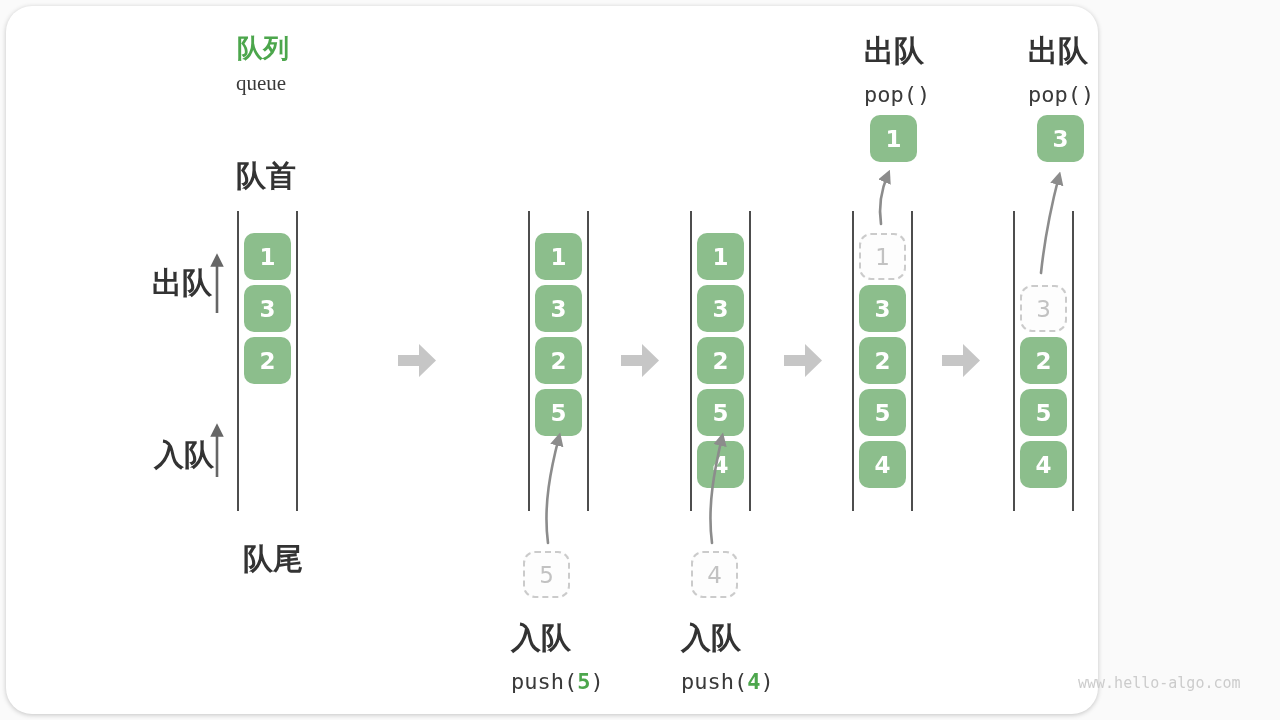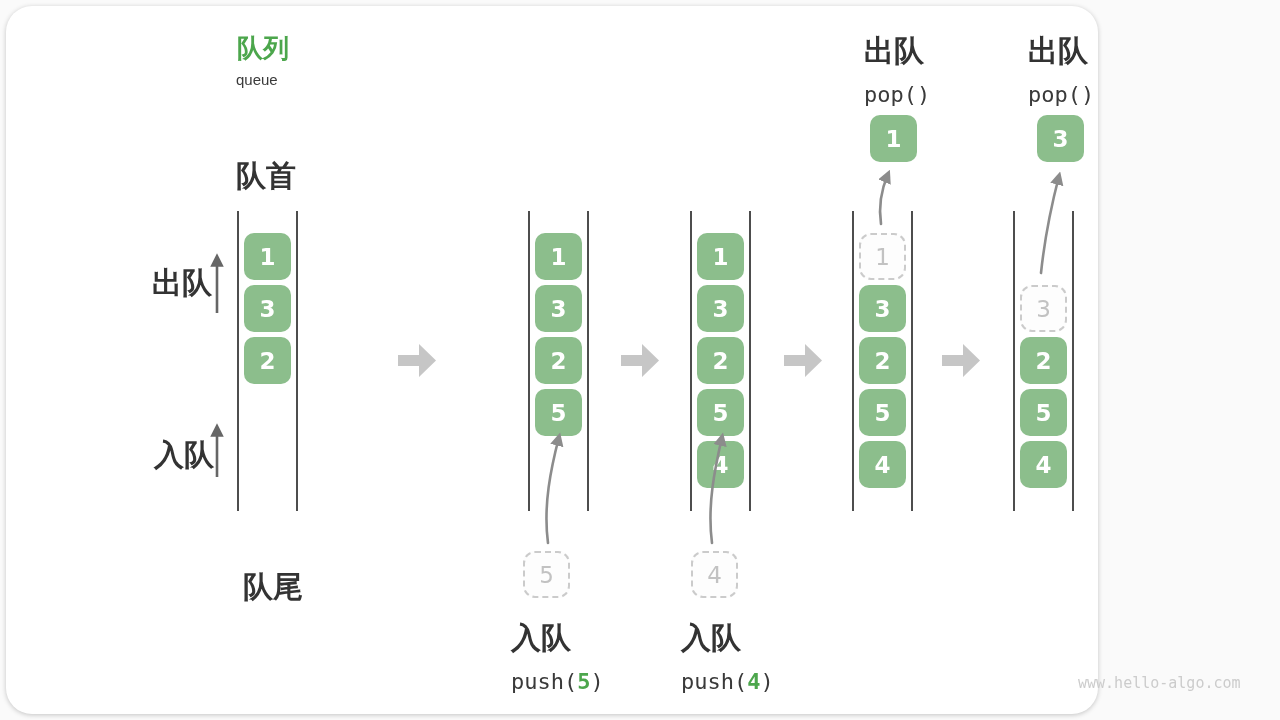--- a/index.html
+++ b/index.html
@@ -23,21 +23,21 @@
   }
   .canvas { position: absolute; left: 0; top: 0; width: 1104px; height: 720px; }
   .card {
     position: absolute; left: 6px; top: 6px; right: 6px; bottom: 6px;
     background: #ffffff;
     border-radius: 26px;
     box-shadow: 0 1px 5px rgba(0,0,0,0.22);
   }
   .abs { position: absolute; }
   .title-zh { font-size: 26px; font-weight: bold; color: var(--title-green); }
-  .title-en { font-size: 15px; font-family: Liberation Sans, sans-serif; color: var(--text-dark); }
+  .title-en { font-size: 21px; font-family: Liberation Serif, serif; color: var(--text-dark); }
   .cn-label { font-size: 30px; font-weight: bold; color: #333333; white-space: nowrap; }
   .mono { font-family: "DejaVu Sans Mono", "Liberation Mono", monospace; font-size: 22px; color: var(--text-dark); white-space: nowrap; }
   .op-label .cn-label { margin-bottom: 10px; }
   .green-bold { color: var(--title-green); font-weight: bold; }
   .queue-col { position: absolute; width: 61px; height: 300px; }
   .col-line { position: absolute; top: 0; bottom: 0; width: 2px; background: var(--line-dark); }
   .col-line.left { left: 0; }
   .col-line.right { right: 0; }
   .cell {
     position: absolute;
@@ -67,21 +67,21 @@
 <div class="canvas">
 
   <div class="card"></div>
 
   <div class="abs title-zh" style="left:237px; top:31px;">队列</div>
   <div class="abs title-en" style="left:236px; top:71px;">queue</div>
 
   <div class="abs cn-label" style="left:236px; top:156px;">队首</div>
   <div class="abs cn-label" style="left:152px; top:263px;">出队</div>
   <div class="abs cn-label" style="left:154px; top:435px;">入队</div>
-  <div class="abs cn-label" style="left:243px; top:539px;margin-top:28px;">队尾</div>
+  <div class="abs cn-label" style="left:243px; top:539px;">队尾</div>
 
   <div id="states-root">
       <div class="queue-col" style="left: 237px; top: 211px;">
         <div class="col-line left"></div>
         <div class="col-line right"></div>
         <div class="cell solid" style="left: 7px; top: 22px;">1</div>
         <div class="cell solid" style="left: 7px; top: 74px;">3</div>
         <div class="cell solid" style="left: 7px; top: 126px;">2</div>
       </div>
       <div class="queue-col" style="left: 528px; top: 211px;">

